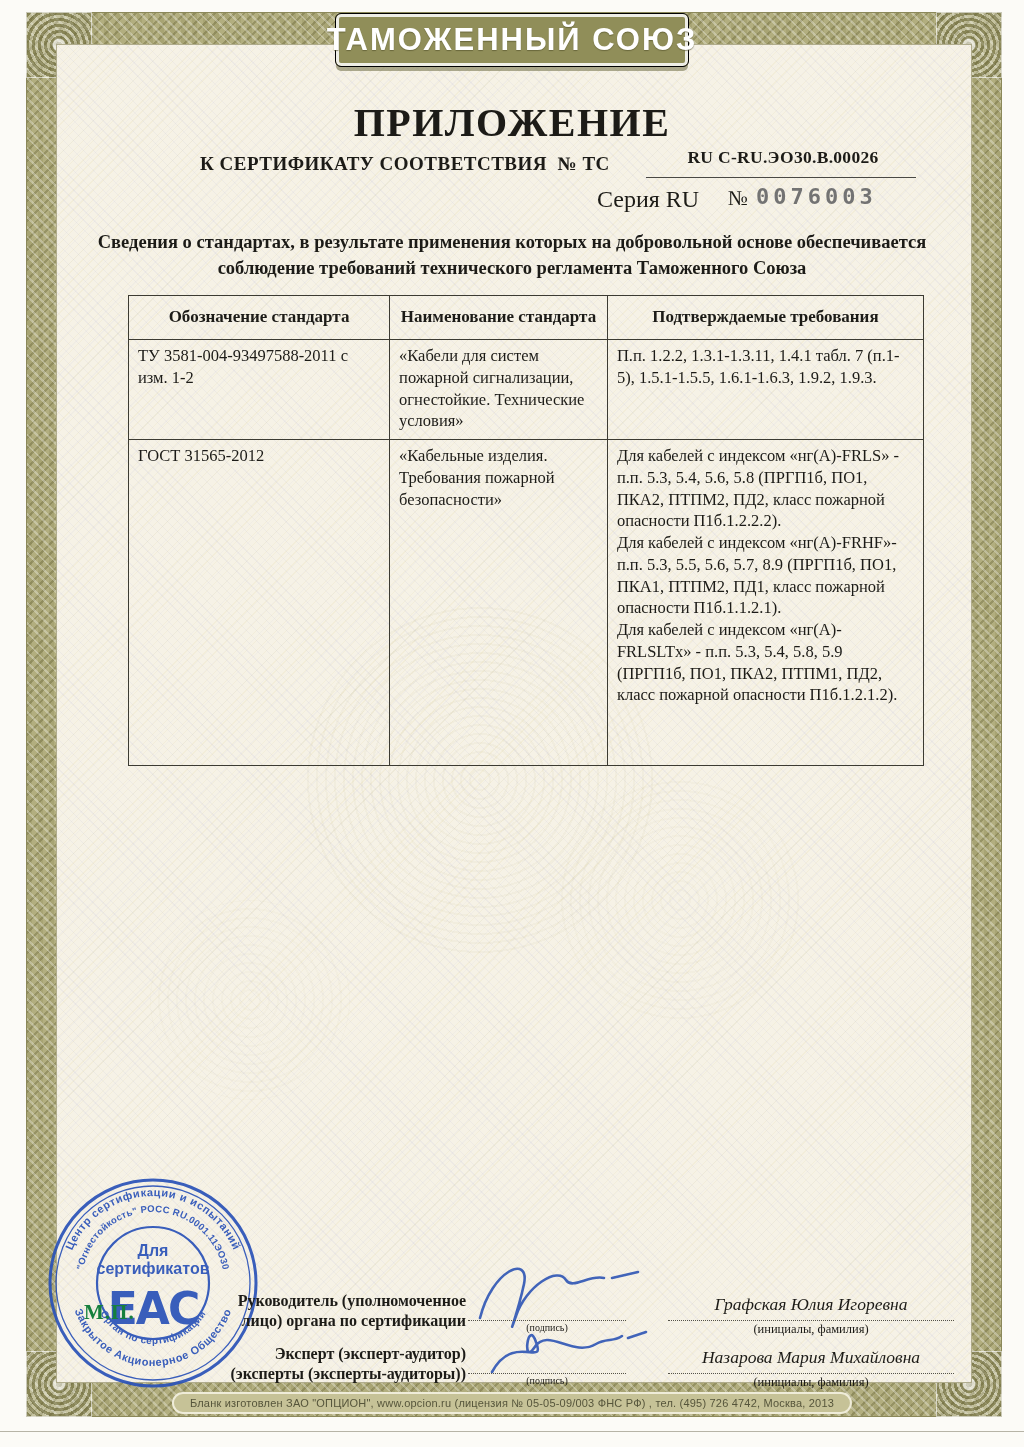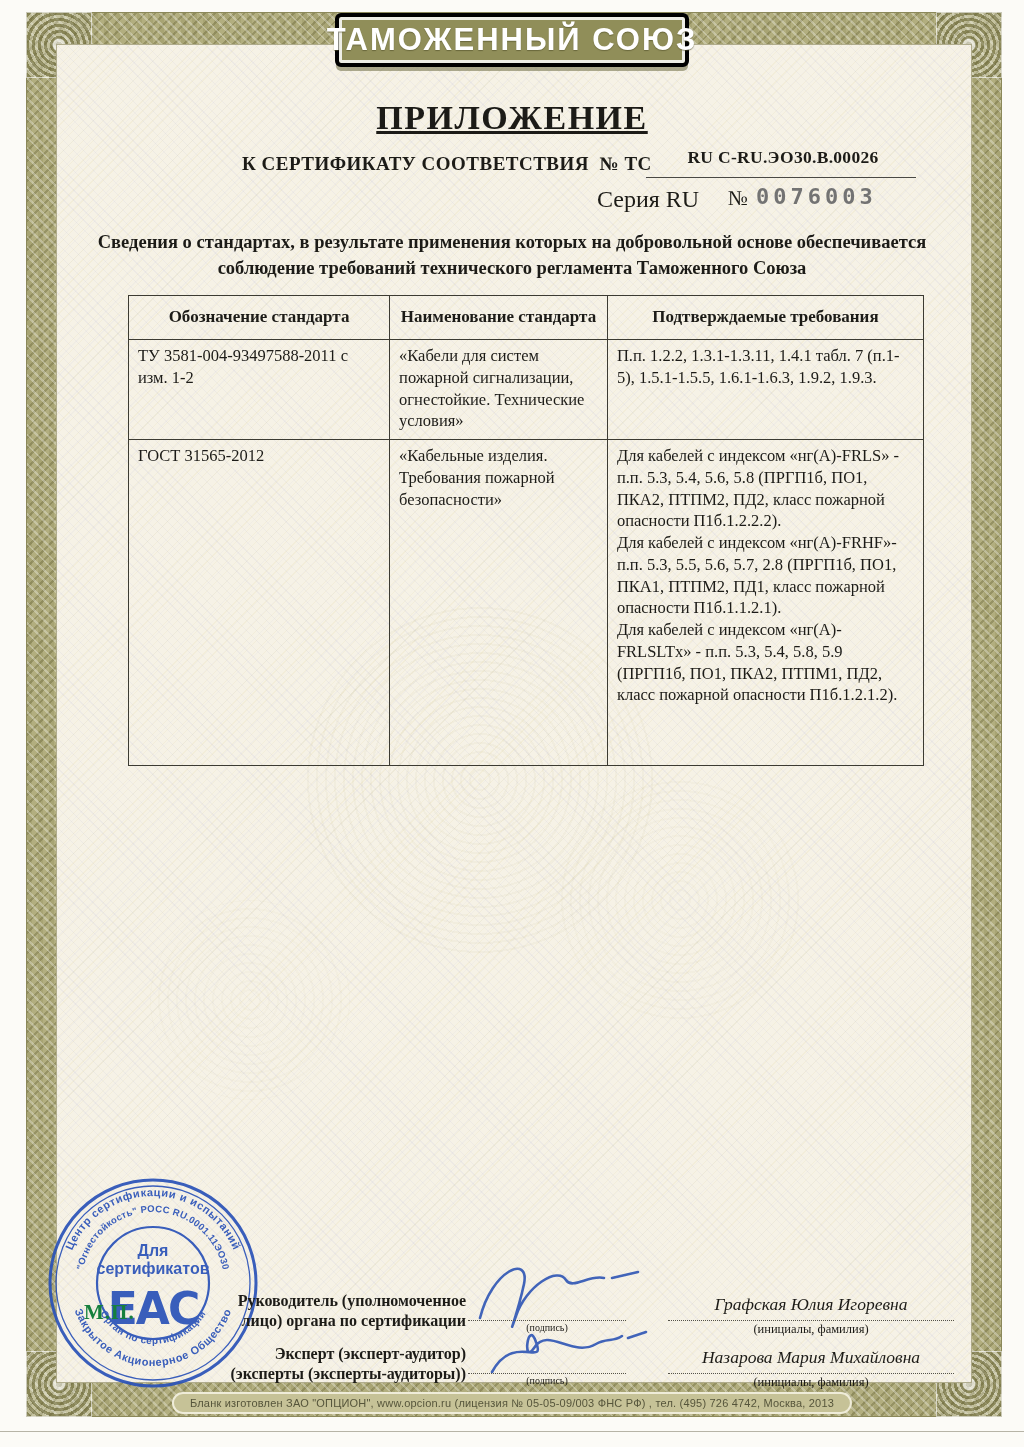--- a/index.html
+++ b/index.html
@@ -43,39 +43,39 @@
   .rosette {
     position:absolute; border-radius:50%; pointer-events:none;
     background:repeating-radial-gradient(circle, rgba(160,150,90,.10) 0 2px, transparent 2px 9px);
     opacity:.55;
   }
   
   .banner {
     position:absolute; top:13px; left:50%; transform:translateX(-50%);
     width:354px; height:54px;
     background:#908e59;
-    border:4px solid #000000;
+    border:1px solid #000000;
     box-shadow: inset 0 0 0 3px rgba(255,255,255,.85), 0 5px 0 -1px rgba(110,108,66,.55);
     border-radius:6px;
     display:flex; align-items:center; justify-content:center;
   }
   .banner span {
     font-family:"Liberation Sans", sans-serif;
     font-weight:bold; font-size:31px; letter-spacing:2px; color:#ffffff;
     text-shadow:0 1px 1px rgba(80,78,40,.6);
     white-space:nowrap;
   }
   
   .doc-title {
     position:absolute; top:99px; left:0; width:100%; text-align:center;
-    font-size:34px; font-weight:bold; letter-spacing:1.5px;text-decoration:underline;
+    font-size:40px; font-weight:bold; letter-spacing:1.5px;
   }
   .cert-line-label {
     position:absolute; top:153px; left:200px;
-    font-size:19px; font-weight:bold; letter-spacing:.5px; white-space:pre;margin-left:42px;
+    font-size:19px; font-weight:bold; letter-spacing:.5px; white-space:pre;
   }
   .cert-number {
     position:absolute; top:147px; left:652px; width:262px; text-align:center;
     font-size:17.5px; font-weight:bold; letter-spacing:.3px; white-space:nowrap;
   }
   .cert-underline {
     position:absolute; top:177px; left:646px; width:270px;
     border-top:1.5px solid #4a4944;
   }
   .series-label { position:absolute; top:186px; left:597px; font-size:24px; }
@@ -179,21 +179,21 @@
     <tr>
       <td>ТУ 3581-004-93497588-2011 с изм. 1-2</td>
       <td>«Кабели для систем пожарной сигнализации, огнестойкие. Технические условия»</td>
       <td>П.п. 1.2.2, 1.3.1-1.3.11, 1.4.1 табл. 7 (п.1-5), 1.5.1-1.5.5, 1.6.1-1.6.3, 1.9.2, 1.9.3.</td>
     </tr>
     <tr class="row-tall">
       <td>ГОСТ 31565-2012</td>
       <td>«Кабельные изделия. Требования пожарной безопасности»</td>
       <td>
         <p>Для кабелей с индексом «нг(А)-FRLS» - п.п. 5.3, 5.4, 5.6, 5.8 (ПРГП1б, ПО1, ПКА2, ПТПМ2, ПД2, класс пожарной опасности П1б.1.2.2.2).</p>
-        <p>Для кабелей с индексом «нг(А)-FRHF»- п.п. 5.3, 5.5, 5.6, 5.7, 2.8 (ПРГП1б, ПО1, ПКА1, ПТПМ2, ПД1, класс пожарной опасности П1б.1.1.2.1).</p>
+        <p>Для кабелей с индексом «нг(А)-FRHF»- п.п. 5.3, 5.5, 5.6, 5.7, 8.9 (ПРГП1б, ПО1, ПКА1, ПТПМ2, ПД1, класс пожарной опасности П1б.1.1.2.1).</p>
         <p>Для кабелей с индексом «нг(А)-FRLSLTx» - п.п. 5.3, 5.4, 5.8, 5.9 (ПРГП1б, ПО1, ПКА2, ПТПМ1, ПД2, класс пожарной опасности П1б.1.2.1.2).</p>
       </td>
     </tr>
   </tbody>
 </table>
 
 <svg class="stamp" viewBox="0 0 214 214">
   <defs>
     <path id="outTop" d="M 20 107 A 87 87 0 0 1 194 107"></path>
     <path id="outBot" d="M 24 107 A 83 83 0 0 0 190 107"></path>

